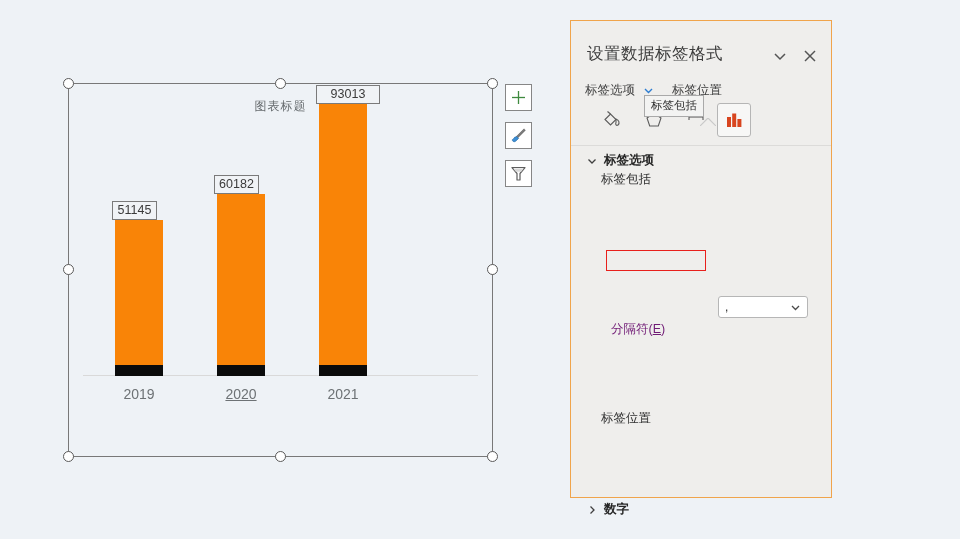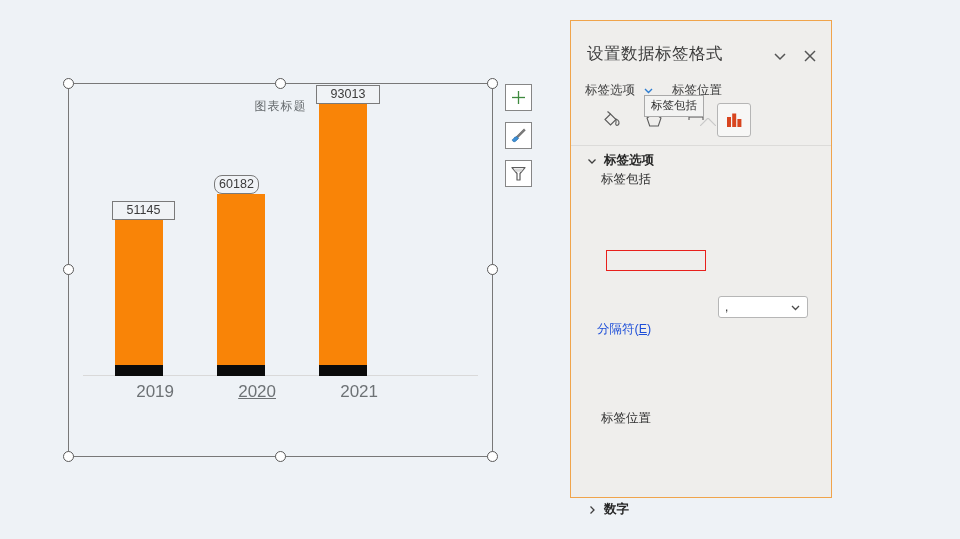--- a/index.html
+++ b/index.html
@@ -29,22 +29,22 @@
   }
 
   
   #plot-area{position:absolute;left:10px;top:60px;right:10px;bottom:40px;}
   #axis-line{position:absolute;left:4px;right:4px;bottom:40px;height:1px;background:#d9d9d9;}
 
   .bar-group{position:absolute;bottom:40px;width:48px;}
   .bar-orange{width:100%;background:#f98407;}
   .bar-black{width:100%;height:11px;background:#0b0b0b;}
   .cat-label{
-    position:absolute;bottom:14px;width:70px;text-align:right;
-    font-size:17px;color:#6d7275;
+    position:absolute;bottom:14px;width:70px;text-align:center;
+    font-size:14px;color:#6d7275;
   }
 
   
   .data-label{
     position:absolute;border:1px solid #7a7a7a;background:#f0f3f6;
     font-size:12.5px;color:#3b3b3b;padding:1px 4px 2px 4px;
     box-sizing:border-box;text-align:center;white-space:nowrap;
   }
 
   
@@ -95,21 +95,21 @@
   }
   .sec-chev{width:10px;height:10px;}
   .sub-head{position:absolute;left:30px;font-size:12.5px;color:#303030;text-align:center;}
   .u{text-decoration:underline;}
 
   #highlight-box{
     position:absolute;left:606px;top:250px;width:100px;height:21px;
     border:1.6px solid #e8201c;box-sizing:border-box;z-index:30;pointer-events:none;
   }
 
-  #sep-label{position:absolute;left:26px;top:300px;font-size:12.5px;color:#1d4ed8;}
+  #sep-label{position:absolute;left:40px;top:300px;font-size:12.5px;color:#701a75;}
   #sep-select{
     position:absolute;left:718px;top:296px;width:90px;height:22px;
     background:#ffffff;border:1px solid #b6b6b6;border-radius:3px;box-sizing:border-box;
     display:flex;align-items:center;justify-content:space-between;padding:0 6px;
   }
   #sep-value{font-size:12px;color:#2e2e2e;}
 </style>
 </head>
 <body>
 
@@ -140,22 +140,22 @@
 
     <div class="bar-group" style="left:240px;height:272px;">
       <div class="bar-orange" style="height:261px;"></div>
       <div class="bar-black"></div>
     </div>
 
     <div class="cat-label" style="left:25px;">2019</div>
     <div class="cat-label" style="left:127px;text-decoration:underline;">2020</div>
     <div class="cat-label" style="left:229px;">2021</div>
 
-    <div class="data-label" style="left:33px;bottom:196px;width:63px;">51145</div>
-    <div class="data-label" style="left:135px;bottom:222px;width:45px;border-radius:8px;">60182</div>
+    <div class="data-label" style="left:33px;bottom:196px;width:45px;">51145</div>
+    <div class="data-label" style="left:135px;bottom:222px;width:45px;">60182</div>
     <div class="data-label" style="left:237px;bottom:312px;width:64px;">93013</div>
   </div>
 </div>
 
 <div id="chart-buttons">
   <div class="cbtn">
     <svg width="17" height="17" viewBox="0 0 17 17">
       <line x1="8.5" y1="2" x2="8.5" y2="15" stroke="#3f8a3f" stroke-width="1.3"></line>
       <line x1="2" y1="8.5" x2="15" y2="8.5" stroke="#3f8a3f" stroke-width="1.3"></line>
     </svg>

